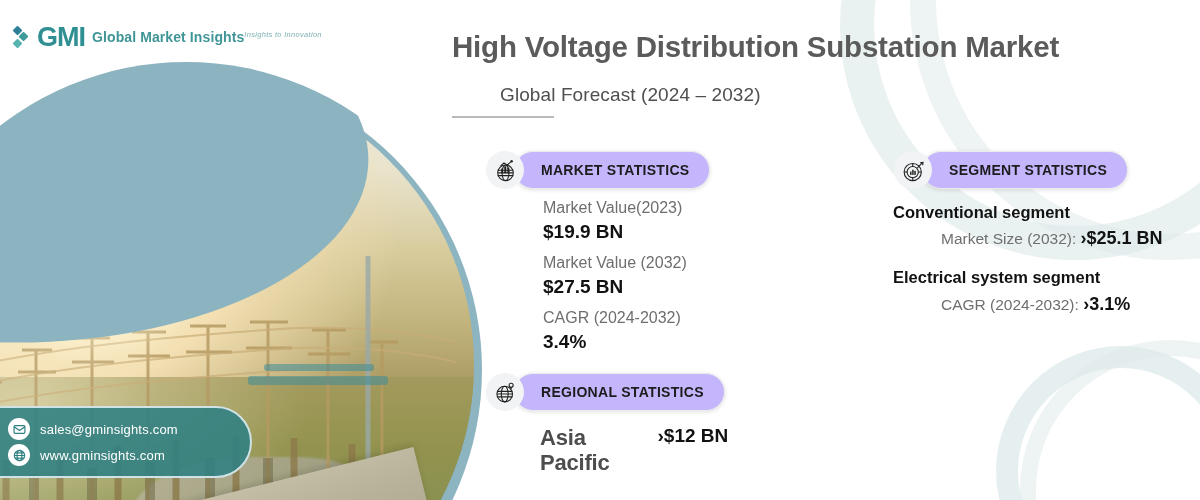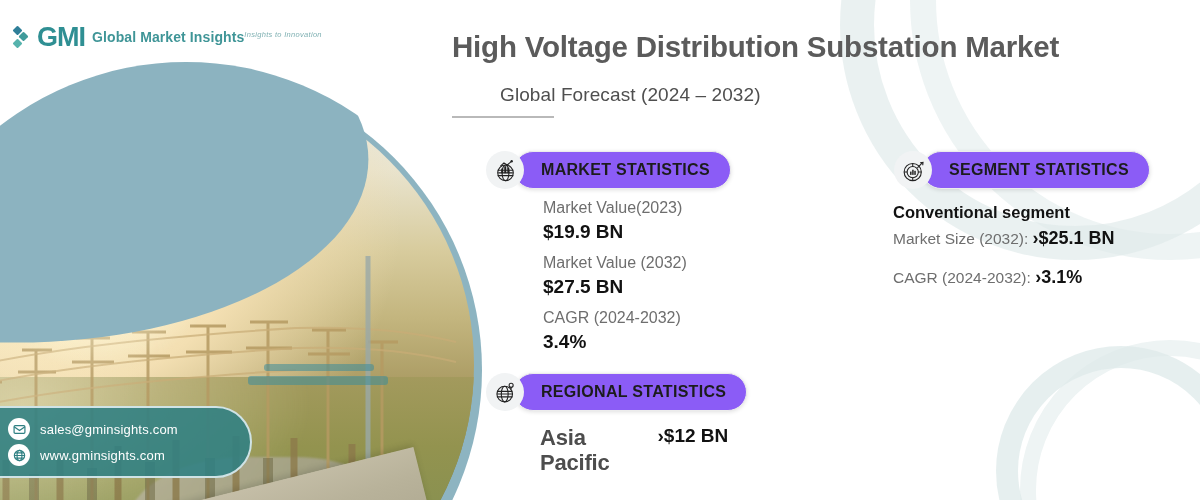--- a/index.html
+++ b/index.html
@@ -153,43 +153,43 @@
     background:#f1f3f4;
     display:flex;align-items:center;justify-content:center;
     flex:0 0 auto;
     z-index:2;
   }
   .pill-ico svg{ width:25px; height:25px; }
   .pill-label{
     margin-left:-10px;
     height:38px; min-width:180px;
     padding:0 20px 0 26px;
-    background:#8b5cf6;
+    background:#c4b5fd;
     border:1px solid #ececec;
     border-radius:19px;
     box-shadow:0 1px 4px rgba(0,0,0,.13);
     display:flex; align-items:center;
-    font-size:16px; font-weight:bold; color:#1c1c1c;
+    font-size:14px; font-weight:bold; color:#1c1c1c;
     letter-spacing:.3px;
     white-space:nowrap;
   }
 
   #pill-market { left:486px; top:151px; }
   #pill-segment{ left:894px; top:151px; }
   #pill-region { left:486px; top:373px; }
 
   
   .mstats{ position:absolute; left:543px; top:196px; }
   .mstats .lbl{ font-size:16px; color:#6e6e6e; line-height:1.45; }
   .mstats .val{ font-size:19px; font-weight:bold; color:#121212; line-height:1.35; margin-bottom:6px; }
 
   
   .sstats{ position:absolute; left:893px; top:199px; }
   .sstats .head{ font-size:16.5px; font-weight:bold; color:#121212; line-height:1.6; }
-  .sstats .sub{ font-size:15.5px; color:#6e6e6e; line-height:1.5; margin-bottom:12px; }
+  .sstats .sub{ font-size:15.5px; color:#6e6e6e; line-height:1.5; margin-bottom:12px;margin-left:48px; }
   .sstats .sub b{ color:#121212; font-size:18px; }
 
   
   .rstats{ position:absolute; left:540px; top:425px; display:flex; align-items:flex-start; gap:48px; }
   .rstats .region{
     font-size:22px; font-weight:bold; color:#4d4d4d; line-height:1.15;
     letter-spacing:-0.2px;
   }
   .rstats .rcol .lbl{ font-size:15px; color:#6e6e6e; line-height:1.5; }
   .rstats .rcol .val{ font-size:19px; font-weight:bold; color:#121212; }
@@ -371,20 +371,21 @@
     </svg>
   </span>
   <span class="pill-label">SEGMENT STATISTICS</span>
 </div>
 
 <div class="sstats">
   <div class="head">Conventional segment</div>
   <div class="sub">
     <span>Market Size (2032): </span><b>›$25.1 BN</b>
   </div>
+  <div class="head">Electrical system segment</div>
   <div class="sub">
     <span>CAGR (2024-2032): </span><b>›3.1%</b>
   </div>
 </div>
 
 <div class="pill" id="pill-region">
   <span class="pill-ico">
     <svg viewBox="0 0 32 32" fill="none" stroke="#222" stroke-width="1.4">
       <circle cx="15" cy="18" r="10"></circle>
       <ellipse cx="15" cy="18" rx="4.4" ry="10"></ellipse>

